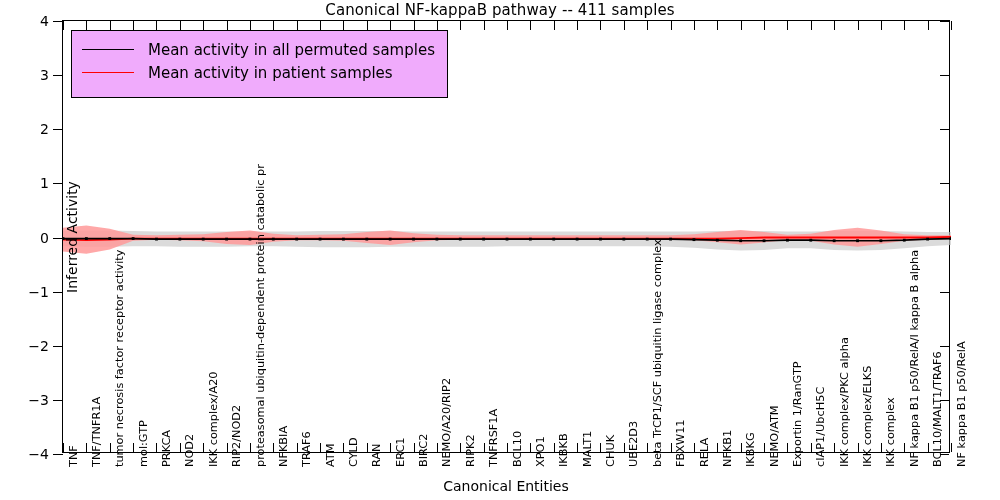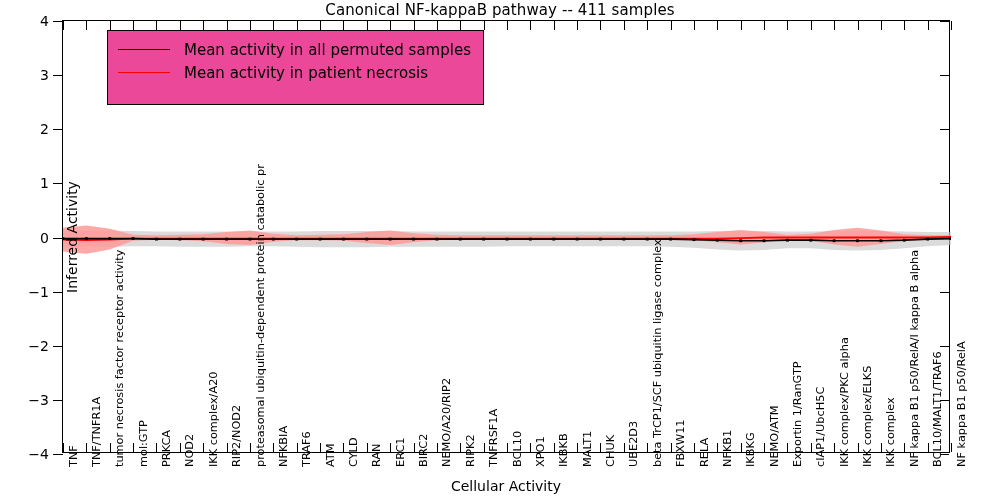--- a/index.html
+++ b/index.html
@@ -25,22 +25,22 @@
 
   
   #xlabel{position:absolute;left:0;width:888px;top:458px;text-align:center;font-size:14px;}
   .xtick{position:absolute;bottom:-0px;height:9px;width:0;border-left:1.1px solid #000;}
   .xtickT{position:absolute;top:0px;height:9px;width:0;border-left:1.1px solid #000;}
   .xtxt{position:absolute;font-size:11.3px;white-space:nowrap;
         transform-origin:left top;transform:rotate(-90deg);
         line-height:1;}
 
   
-  #legend{position:absolute;left:8px;top:9px;border:1.1px solid #000;background:#ec4899;
-          padding:7px 12px 20px 10px;z-index:6;margin-left:36px;}
+  #legend{position:absolute;left:8px;top:9px;border:1.1px solid #000;background:#f0abfc;
+          padding:7px 12px 13px 10px;z-index:6;}
   .lgrow{display:flex;align-items:center;height:23px;}
   .lgline{width:52px;height:0;margin-right:14px;}
   .lgtxt{font-size:15px;white-space:nowrap;}
 
   
   #plot{position:absolute;left:0;top:0;width:888px;height:433px;}
 </style>
 </head>
 <body>
 
@@ -248,19 +248,19 @@
         <div class="xtxt" style="left: 892.6px; top: 446px;">NF kappa B1 p50/RelA</div>
       </div>
 
     <div id="legend">
       <div class="lgrow">
         <span class="lgline" style="border-top:1.6px solid #000;"></span>
         <span class="lgtxt">Mean activity in all permuted samples</span>
       </div>
       <div class="lgrow">
         <span class="lgline" style="border-top:1.6px solid #ff0000;"></span>
-        <span class="lgtxt">Mean activity in patient necrosis</span>
+        <span class="lgtxt">Mean activity in patient samples</span>
       </div>
     </div>
   </div>
 
-  <div id="xlabel" style="position:absolute;left:62px;top:478px;width:888px;text-align:center;">Cellular Activity</div>
+  <div id="xlabel" style="position:absolute;left:62px;top:478px;width:888px;text-align:center;">Canonical Entities</div>
 </div>
 
 </body></html>

